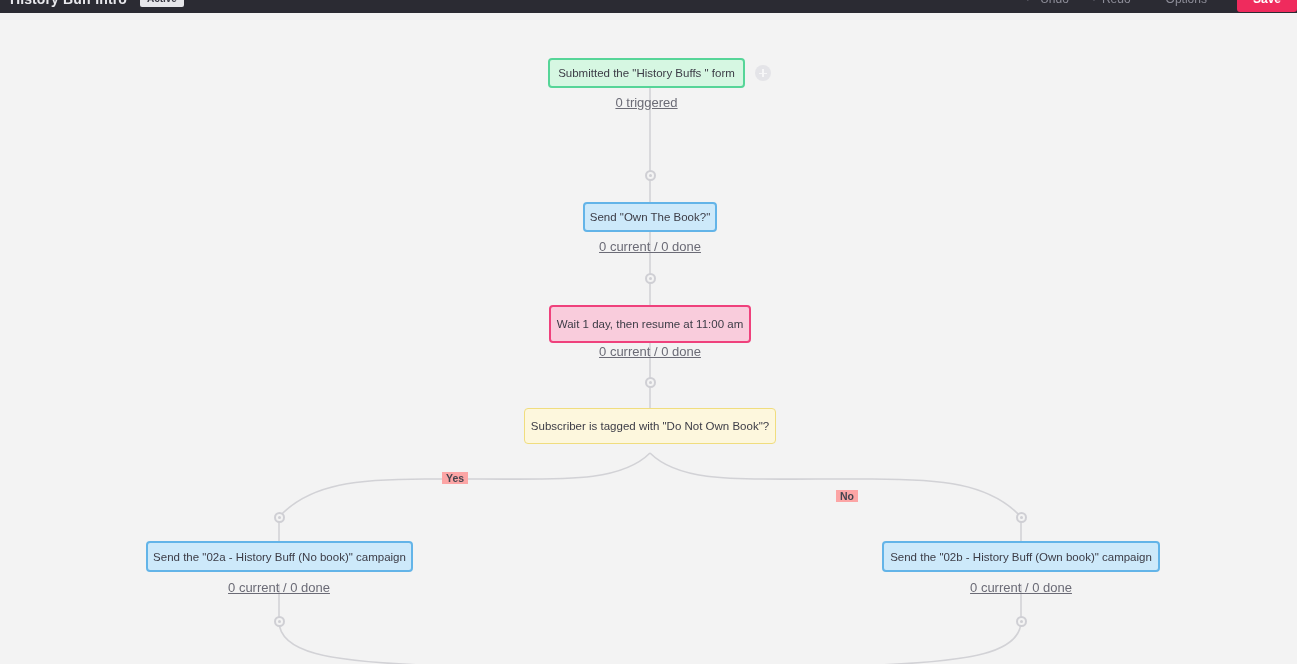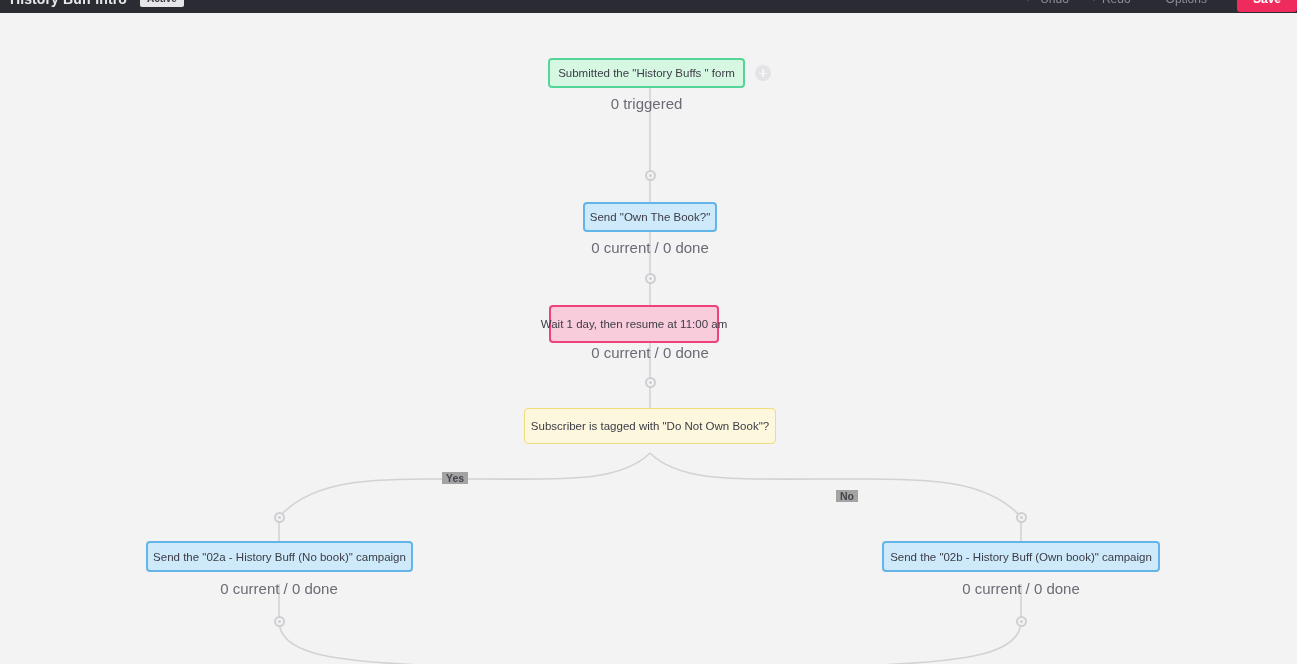--- a/index.html
+++ b/index.html
@@ -110,33 +110,34 @@
     z-index: 5;
   }
   .node.trigger   { background: #d6f7e2; border-color: #56d598; }
   .node.action    { background: #cde9fa; border-color: #63b4e8; }
   .node.delay     { background: #f9ccdc; border-color: #ef417c; }
   .node.condition { background: #fdf7dd; border-color: #f0dd7e;
                     border-width: 1.5px; }
 
   .node-stat {
     position: absolute;
-    font-size: 15px;
+    font-size: 13px;
     color: #6b6b76;
     white-space: nowrap;
     text-align: center;
     z-index: 5;
+    text-decoration: underline;
   }
 
   .branch-label {
     position: absolute;
     font-size: 10.5px;
     font-weight: bold;
     color: #45454f;
-    background: #a3a3a3;
+    background: #fca5a5;
     padding: 0 4px;
     white-space: nowrap;
     z-index: 6;
   }
 
   
   .conn-dot {
     position: absolute;
     width: 11px;
     height: 11px;
@@ -240,21 +241,21 @@
       <span class="plus-v"></span>
   </div>
 
   <div class="conn-dot" style="left:644.5px; top:157px;"></div>
 
   <div class="node action" style="left:583px; top:189px; width:134px; height:30px;">Send "Own The Book?"</div>
   <div class="node-stat" style="left:570px; top:226px; width:160px;">0 current / 0 done</div>
 
   <div class="conn-dot" style="left:644.5px; top:259.5px;"></div>
 
-  <div class="node delay" style="left:549px; top:292px; width:170px; height:38px;">Wait 1 day, then resume at 11:00 am</div>
+  <div class="node delay" style="left:549px; top:292px; width:202px; height:38px;">Wait 1 day, then resume at 11:00 am</div>
   <div class="node-stat" style="left:570px; top:331px; width:160px;">0 current / 0 done</div>
 
   <div class="conn-dot" style="left:644.5px; top:363.5px;"></div>
 
   <div class="node condition" style="left:524px; top:395px; width:252px; height:36px;">Subscriber is tagged with "Do Not Own Book"?</div>
 
   <div class="branch-label" style="left:442px; top:459px;">Yes</div>
   <div class="branch-label" style="left:836px; top:459px;margin-top:18px;">No</div>
 
   <div class="conn-dot" style="left:273.5px; top:498.5px;"></div>

